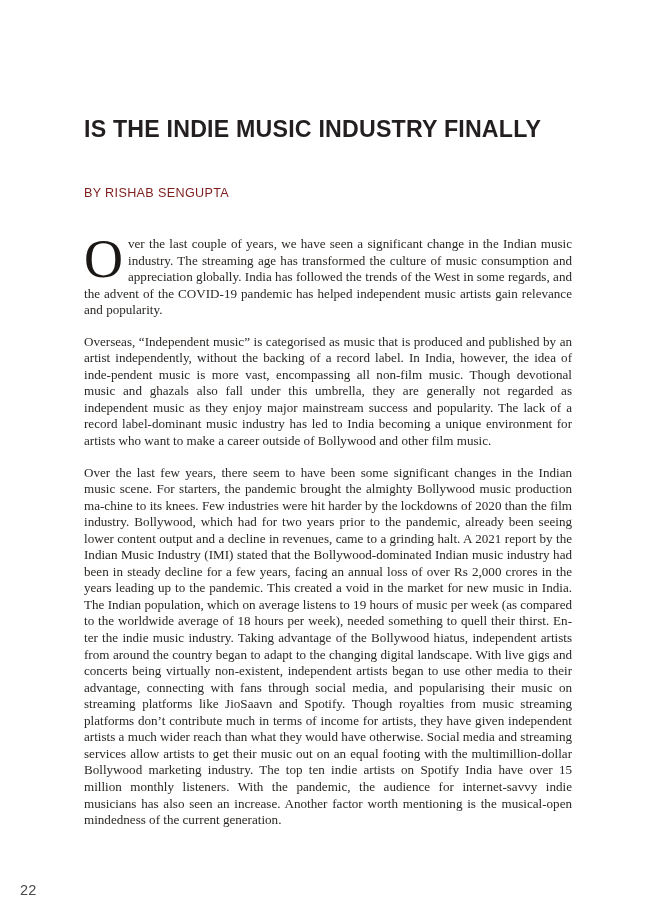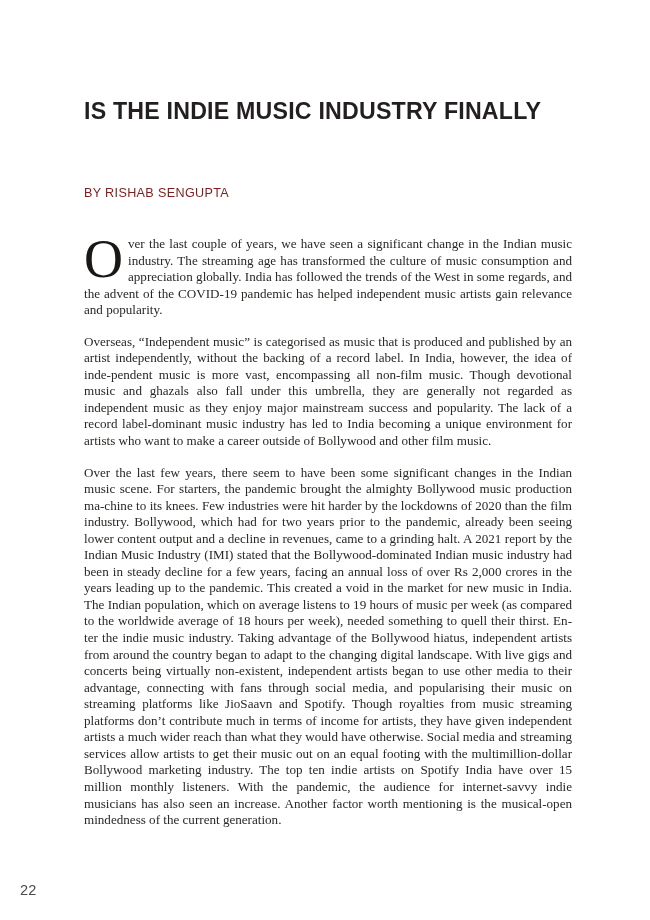--- a/index.html
+++ b/index.html
@@ -19,21 +19,21 @@
   .page {
     position: absolute;
     inset: 0;
     background: #ffffff;
   }
 
   
   .headline {
     position: absolute;
     left: 84px;
-    top: 97px;
+    top: 115px;
     width: 512px;
     margin: 0;
     font-family: "Liberation Sans", sans-serif;
     font-weight: bold;
     font-size: 23.2px;
     line-height: 29px;
     letter-spacing: 0.2px;
     color: #231f20;
     text-transform: uppercase;
   }

